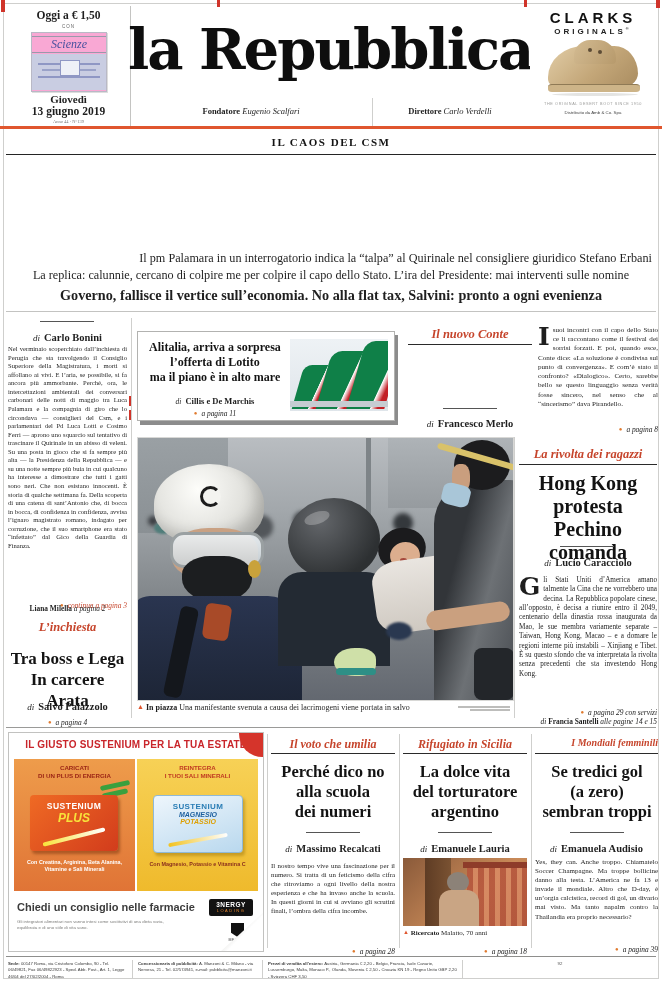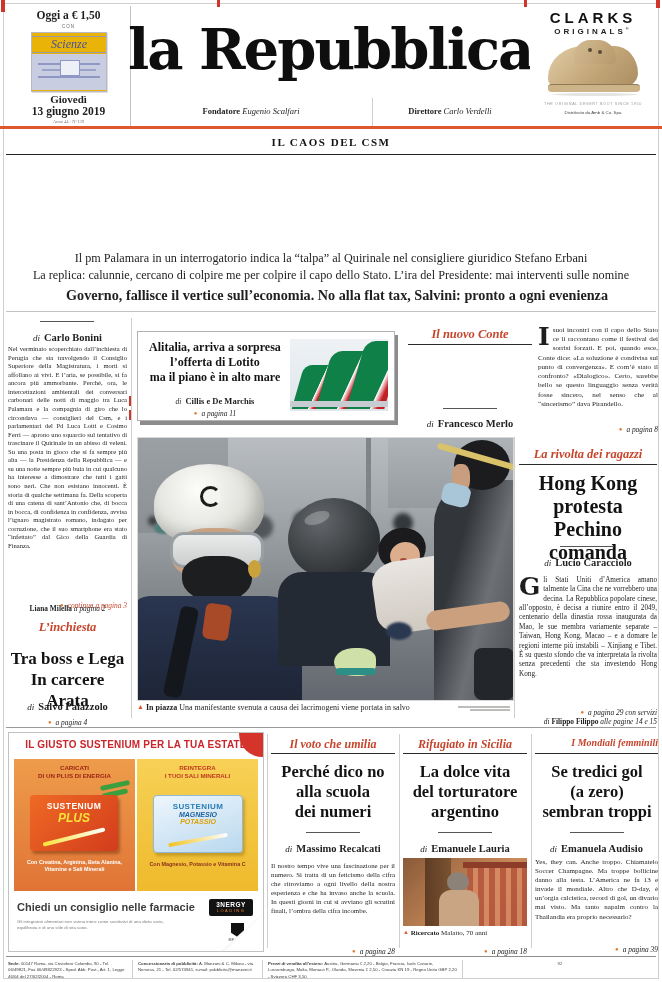--- a/index.html
+++ b/index.html
@@ -43,21 +43,21 @@
   <div class="abs crop" style="left:1px;top:0;width:4px;height:12px;"></div>
   <div class="abs crop" style="left:217px;top:0;width:3px;height:7px;"></div>
   <div class="abs crop" style="left:524px;top:0;width:3px;height:7px;"></div>
   <div class="abs crop" style="left:656px;top:0;width:4px;height:8px;"></div>
   <div class="abs crop" style="left:129px;top:396px;width:3px;height:10px;"></div>
   <div class="abs crop" style="left:129px;top:410px;width:3px;height:10px;"></div>
 
   <div class="abs" style="left:7px;top:6px;width:123px;height:120px;border-right:1px solid #c4c4c2;">
     <div class="abs ctr" style="left:0;top:3px;width:123px;font-weight:bold;font-size:11.5px;">Oggi a € 1,50</div>
     <div class="abs ctr sans" style="left:0;top:18px;width:123px;font-size:4.5px;letter-spacing:1px;color:#666;">CON</div>
-    <div class="abs" style="left:24px;top:26px;width:74px;height:58px;border:1px solid #b9b9c6;background:#eab308;box-shadow:1px 1px 0 #ddd;">
+    <div class="abs" style="left:24px;top:26px;width:74px;height:58px;border:1px solid #b9b9c6;background:#f9a8d4;box-shadow:1px 1px 0 #ddd;">
       <div class="abs ctr" style="left:0;top:3px;width:74px;font-style:italic;font-size:12px;color:#46519e;border-top:1px solid #99a;border-bottom:1px solid #99a;">Scienze</div>
       <div class="abs" style="left:0;top:21px;width:74px;height:36px;background:#c9cde2;">
         <div class="abs" style="left:6px;top:9px;width:62px;height:2px;background:#8f97c4;"></div>
         <div class="abs" style="left:10px;top:15px;width:54px;height:2px;background:#9aa2c8;"></div>
         <div class="abs" style="left:28px;top:6px;width:18px;height:14px;background:#eef0f7;border:1px solid #8f97c4;"></div>
         <div class="abs" style="left:6px;top:22px;width:62px;height:2px;background:#8f97c4;"></div>
       </div>
     </div>
     <div class="abs ctr" style="left:0;top:87px;width:123px;font-weight:bold;font-size:11px;">Giovedì</div>
     <div class="abs ctr" style="left:0;top:99px;width:123px;font-weight:bold;font-size:11.5px;">13 giugno 2019</div>
@@ -89,23 +89,23 @@
       <div class="abs" style="left:8px;top:53px;width:86px;height:3px;background:#e4e4e2;border-radius:50%;"></div>
     </div>
     <div class="ctr sans abs" style="left:0;top:98px;width:126px;font-size:3.8px;letter-spacing:.6px;color:#9b9b99;">THE ORIGINAL DESERT BOOT SINCE 1950</div>
     <div class="ctr sans abs" style="left:0;top:106px;width:126px;font-size:4.4px;color:#444;">Distribuito da Amb &amp; Co. Spa</div>
   </div>
 
   <div class="abs" style="left:0;top:126px;width:662px;height:3px;background:#e0562e;"></div>
 
   <div class="abs ctr" style="left:0;top:136px;width:662px;font-weight:bold;font-size:11px;letter-spacing:1.5px;color:#141414;">IL CAOS DEL CSM</div>
   <div class="abs rule" style="left:6px;top:154px;width:650px;background:#242424;"></div>
-  <div class="abs ctr" style="left:10px;top:251px;width:642px;font-size:12.2px;">Il pm Palamara in un interrogatorio indica la “talpa” al Quirinale nel consigliere giuridico Stefano Erbani</div>
+  <div class="abs ctr" style="left:10px;top:251px;width:642px;font-size:12.2px;text-align:right;">Il pm Palamara in un interrogatorio indica la “talpa” al Quirinale nel consigliere giuridico Stefano Erbani</div>
   <div class="abs ctr" style="left:10px;top:268px;width:642px;font-size:12.2px;">La replica: calunnie, cercano di colpire me per colpire il capo dello Stato. L’ira del Presidente: mai interventi sulle nomine</div>
-  <div class="abs ctr" style="left:16px;top:287px;width:642px;font-size:14.2px;font-weight:bold;">Governo, fallisce il vertice sull’economia. No alla flat tax, Salvini: pronto a ogni evenienza</div>
+  <div class="abs ctr" style="left:10px;top:287px;width:642px;font-size:14.2px;font-weight:bold;">Governo, fallisce il vertice sull’economia. No alla flat tax, Salvini: pronto a ogni evenienza</div>
   <div class="abs lrule" style="left:6px;top:311px;width:650px;"></div>
 
   <div class="abs rule" style="left:40px;top:321px;width:54px;background:#555;"></div>
   <div class="abs ctr" style="left:8px;top:327px;width:119px;">
     <span class="byl-di">di</span>
     <span class="byl-nm">Carlo Bonini</span>
   </div>
   <div class="abs jst body-txt" style="left:8px;top:345px;width:119px;height:247px;overflow:hidden;">Nel verminaio scoperchiato dall’inchiesta di Perugia che sta travolgendo il Consiglio Superiore della Magistratura, i morti si affollano ai vivi. E l’aria, se possibile, si fa ancora più ammorbante. Perché, ora, le intercettazioni ambientali dei conversari carbonari delle notti di maggio tra Luca Palamara e la compagnia di giro che lo circondava — consiglieri del Csm, e i parlamentari del Pd Luca Lotti e Cosimo Ferri — aprono uno squarcio sul tentativo di trascinare il Quirinale in un abisso di veleni. Su una posta in gioco che si fa sempre più alta — la Presidenza della Repubblica — e su una notte sempre più buia in cui qualcuno ha interesse a dimostrare che tutti i gatti sono neri. Che non esistano innocenti. È storia di qualche settimana fa. Della scoperta di una catena di sant’Antonio che, di bocca in bocca, di confidenza in confidenza, avvisa l’ignaro magistrato romano, indagato per corruzione, che il suo smartphone era stato “infettato” dal Gico della Guardia di Finanza.</div>
   <div class="abs rt" style="left:8px;top:594px;width:119px;">
     <span class="bullet">●</span>
@@ -233,21 +233,21 @@
     <span class="byl-nm">Lucio Caracciolo</span>
   </div>
   <div class="abs jst body-txt" style="left:519px;top:576px;width:138px;font-size:7.2px;">
     <span class="dropcap">G</span><span>li Stati Uniti d’America amano talmente la Cina che ne vorrebbero una decina. La Repubblica popolare cinese, all’opposto, è decisa a riunire entro il 2049, centenario della dinastia rossa inaugurata da Mao, le sue membra variamente separate – Taiwan, Hong Kong, Macao – e a domare le regioni interne più instabili – Xinjiang e Tibet. È su questo sfondo che va interpretata la rivolta senza precedenti che sta investendo Hong Kong.</span>
   </div>
   <div class="abs rt" style="left:519px;top:701px;width:138px;">
     <span class="bullet">●</span>
     <span class="pageref">a pagina 29 con servizi</span>
   </div>
   <div class="abs rt" style="left:519px;top:710px;width:138px;">
-    <span class="pageref">di </span><span style="font-weight:bold;font-size:7.4px;">Filippo Filippo</span><span class="pageref"> alle pagine 14 e 15</span>
+    <span class="pageref">di </span><span style="font-weight:bold;font-size:7.4px;">Francia Santelli</span><span class="pageref"> alle pagine 14 e 15</span>
   </div>
 
   <div class="abs" style="left:6px;top:727px;width:650px;height:1px;background:#9a9a98;"></div>
   <div class="abs vline" style="left:267px;top:734px;height:214px;"></div>
   <div class="abs vline" style="left:399px;top:734px;height:214px;"></div>
   <div class="abs vline" style="left:531px;top:734px;height:214px;"></div>
 
   <div class="abs ad" style="left:8px;top:732px;width:254px;height:218px;">
     <div class="ctr sans" style="margin-top:6px;font-size:10px;font-weight:bold;color:#c9252b;letter-spacing:.2px;">IL GIUSTO SUSTENIUM PER LA TUA ESTATE</div>
     <div class="abs panelL" style="left:5px;top:26px;width:121px;height:132px;">

